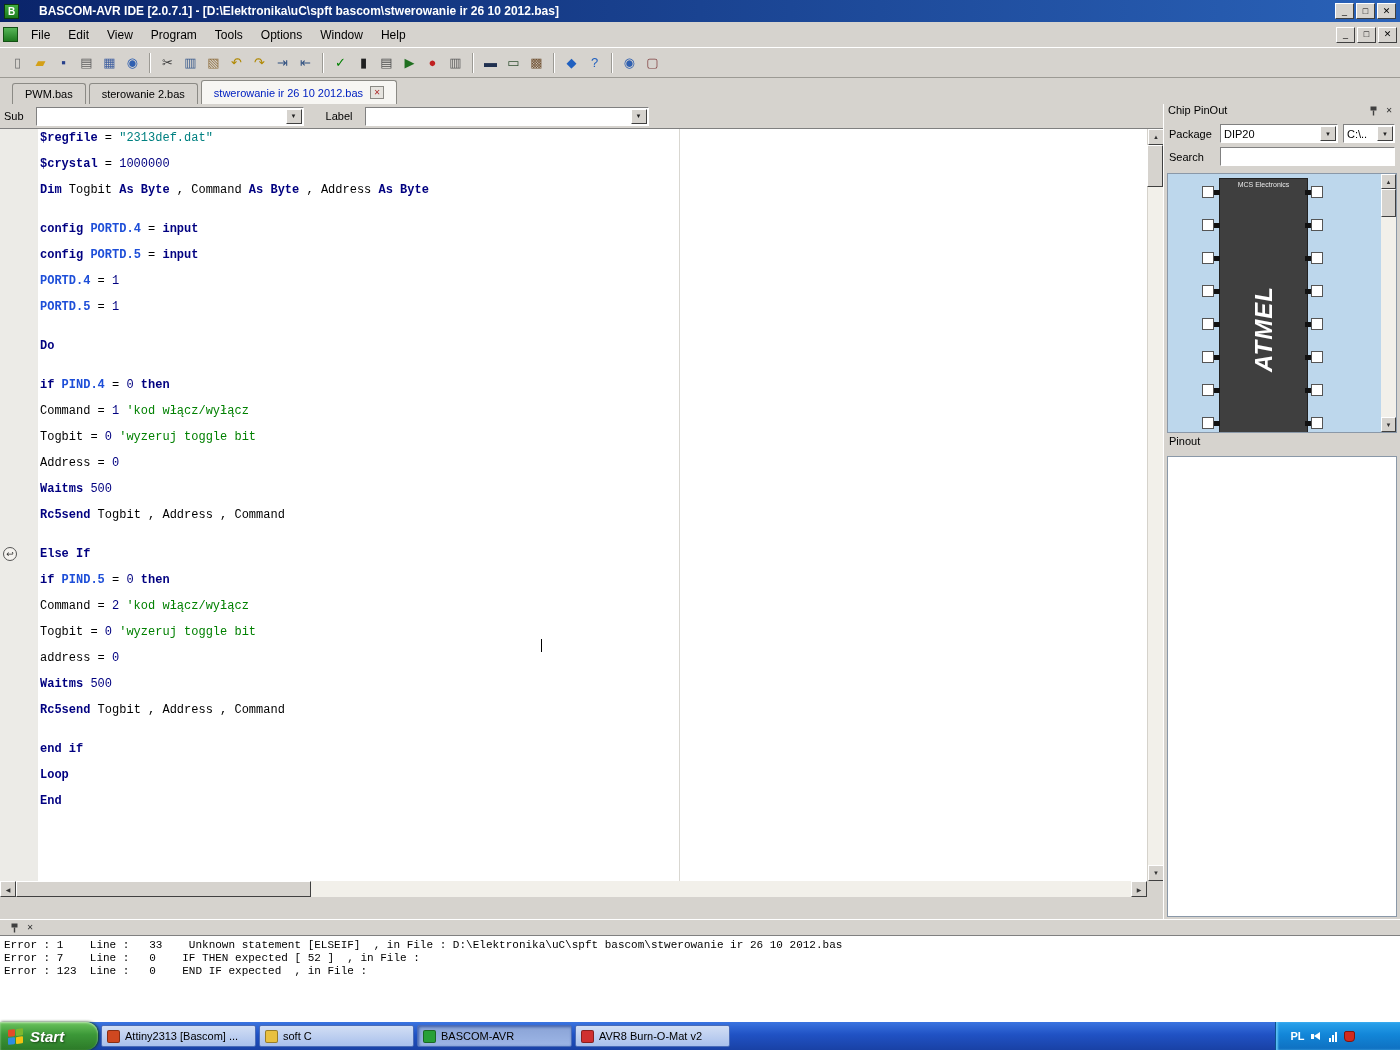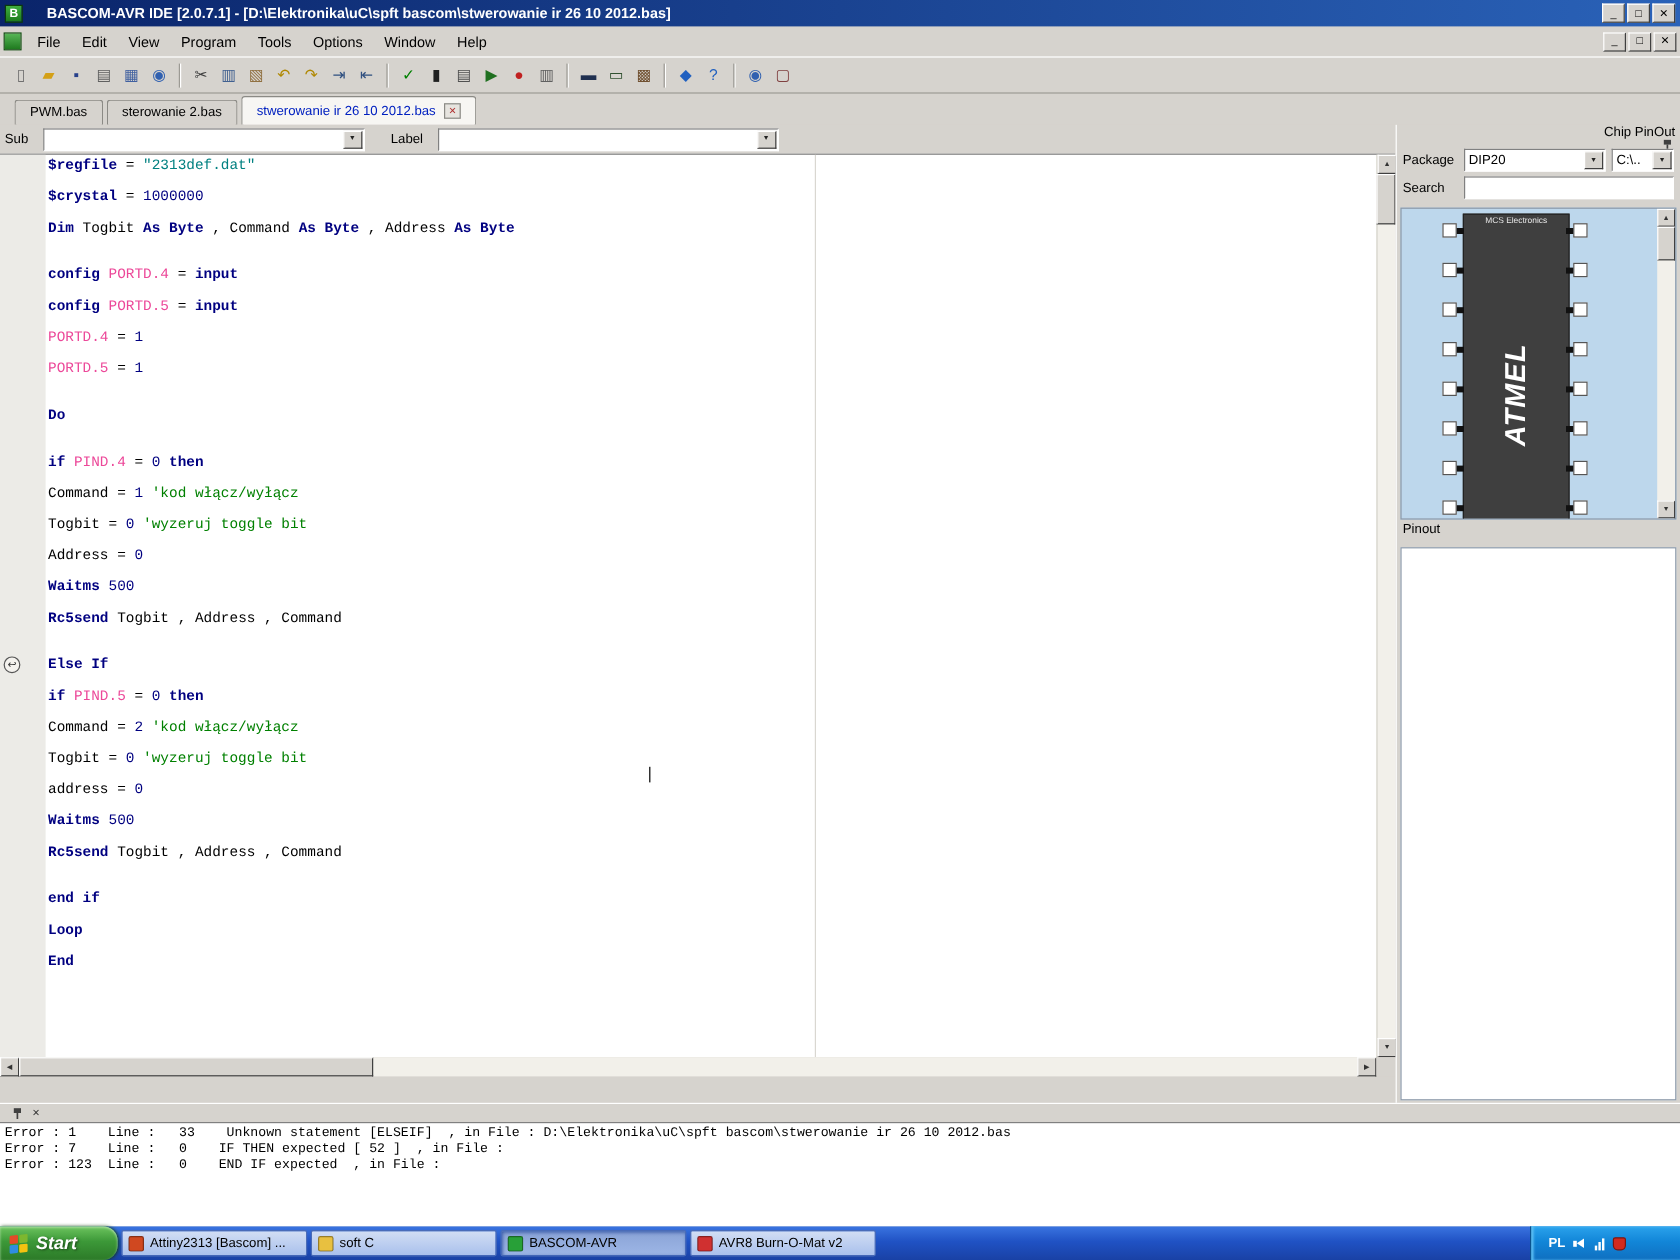--- a/index.html
+++ b/index.html
@@ -63,21 +63,21 @@
     border-radius:50%; font-size:9px; text-align:center; line-height:13px; color:#333; background:#f4f2ee; }
   #code { position:absolute; left:38px; top:0; right:16px; bottom:0; overflow:hidden;
     font-family:"Liberation Mono","DejaVu Sans Mono",monospace; font-size:12px; line-height:13px;
     padding:3px 0 0 2px; white-space:pre; }
   .code-line { height:13px; }
   .t-k { color:#000080; font-weight:bold; }
   .t-p { color:#000000; }
   .t-n { color:#000080; }
   .t-s { color:#008080; }
   .t-c { color:#008000; }
-  .t-r { color:#ec4899; }
+  .t-r { color:#1d4ed8;font-weight:bold; }
   .margin-line { position:absolute; left:679px; top:0; bottom:0; width:1px; background:#d9d7d1; }
   #caret { position:absolute; width:1px; height:13px; background:#000; }
 
   
   .sb-btn { width:16px; height:16px; background:#d6d3ce; border:1px solid;
     border-color:#fff #404040 #404040 #fff; font-size:6px; display:flex; align-items:center;
     justify-content:center; color:#333; flex:0 0 auto; }
   .vscroll { position:absolute; right:0; top:0; bottom:0; width:16px; background:#f2f0ea;
     border-left:1px solid #d5d2cb; display:flex; flex-direction:column; justify-content:space-between; }
   .vthumb { position:absolute; left:0; top:16px; width:16px; height:42px; background:#d6d3ce;
@@ -89,21 +89,21 @@
   .hcorner { position:absolute; right:0; bottom:22px; width:16px; height:16px; background:#d6d3ce; }
 
   .statusbar { position:absolute; left:0; bottom:0; width:100%; height:22px; display:flex; gap:2px;
     padding:2px 2px; }
   .status-seg { height:17px; border:1px solid; border-color:#808080 #fff #fff #808080;
     font-size:11px; padding:1px 5px; white-space:nowrap; overflow:hidden; }
 
   
   .right-panel { position:absolute; left:1163px; top:104px; width:237px; height:815px;
     background:#d6d3ce; border-left:1px solid #fff; }
-  .panel-head { height:18px; display:flex; align-items:flex-end; padding:0 4px; font-size:11px;flex-direction:column; }
+  .panel-head { height:18px; display:flex; align-items:flex-start; padding:0 4px; font-size:11px; }
   .panel-head-title { flex:1; }
   .mini-btn { width:14px; height:13px; display:flex; align-items:center; justify-content:center;
     font-size:8px; color:#333; margin-left:2px; }
   .prow { display:flex; align-items:center; padding:2px 5px; gap:5px; }
   .plabel { width:46px; font-size:11px; }
   .pkg-combo { flex:1; }
   .path-combo { width:52px; }
   .search-input { flex:1; height:19px; border:1px solid; border-color:#808080 #fff #fff #808080;
     background:#fff; font-size:11px; padding:0 3px; font-family:"Liberation Sans",sans-serif; }
   .chip-area { position:relative; margin:5px 3px 0 3px; height:260px; background:#bdd7ec;

